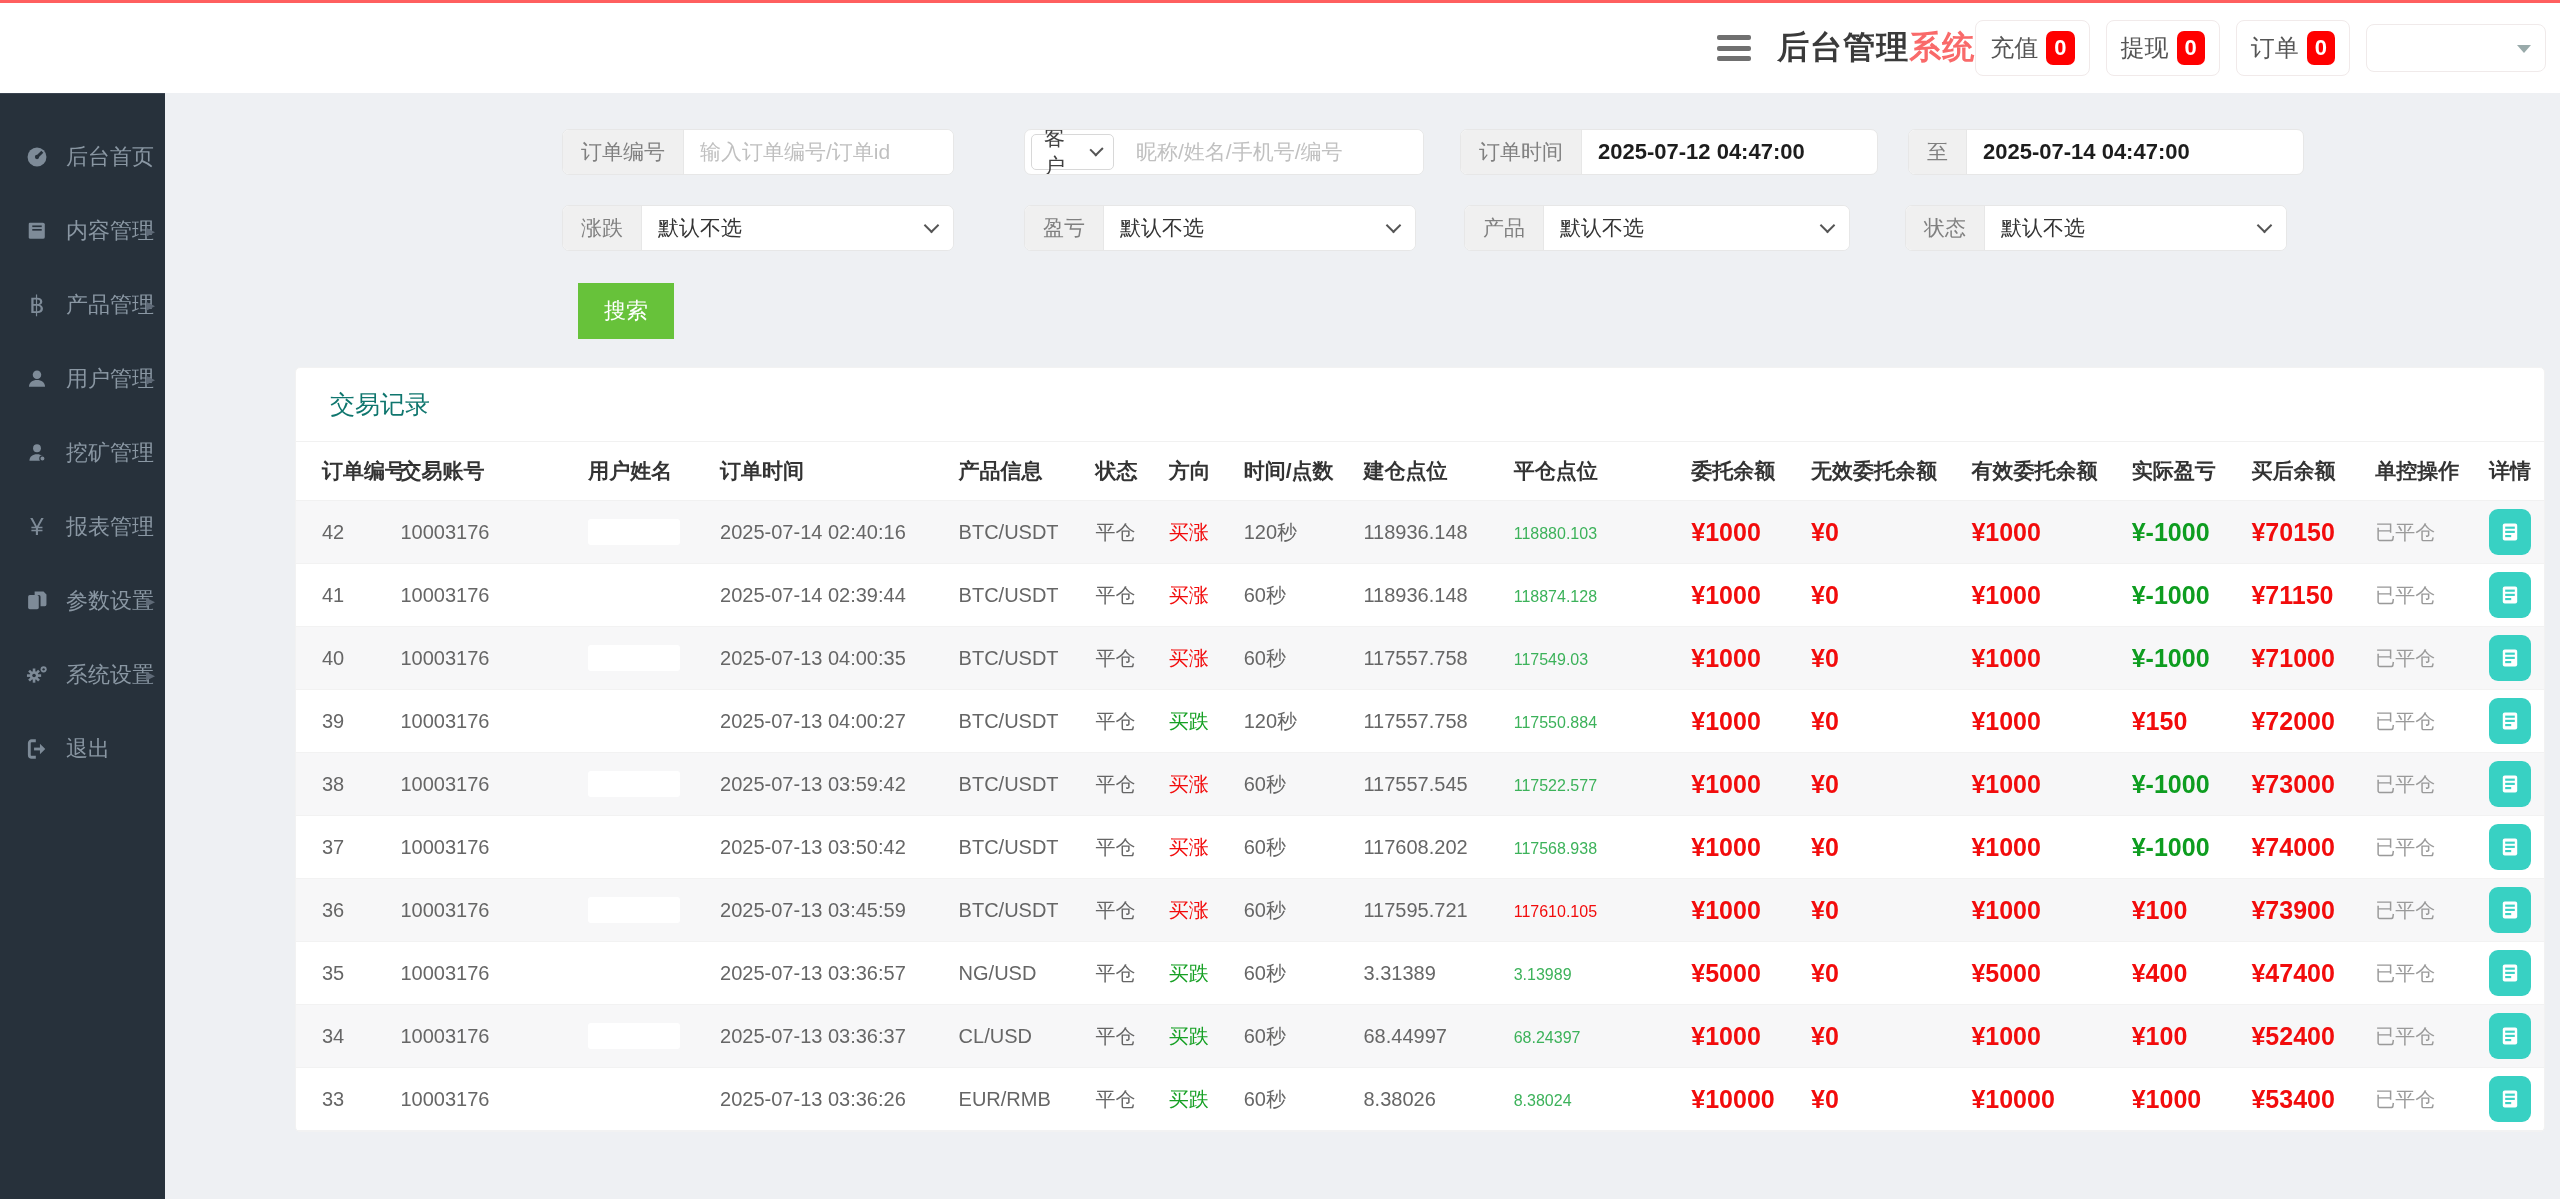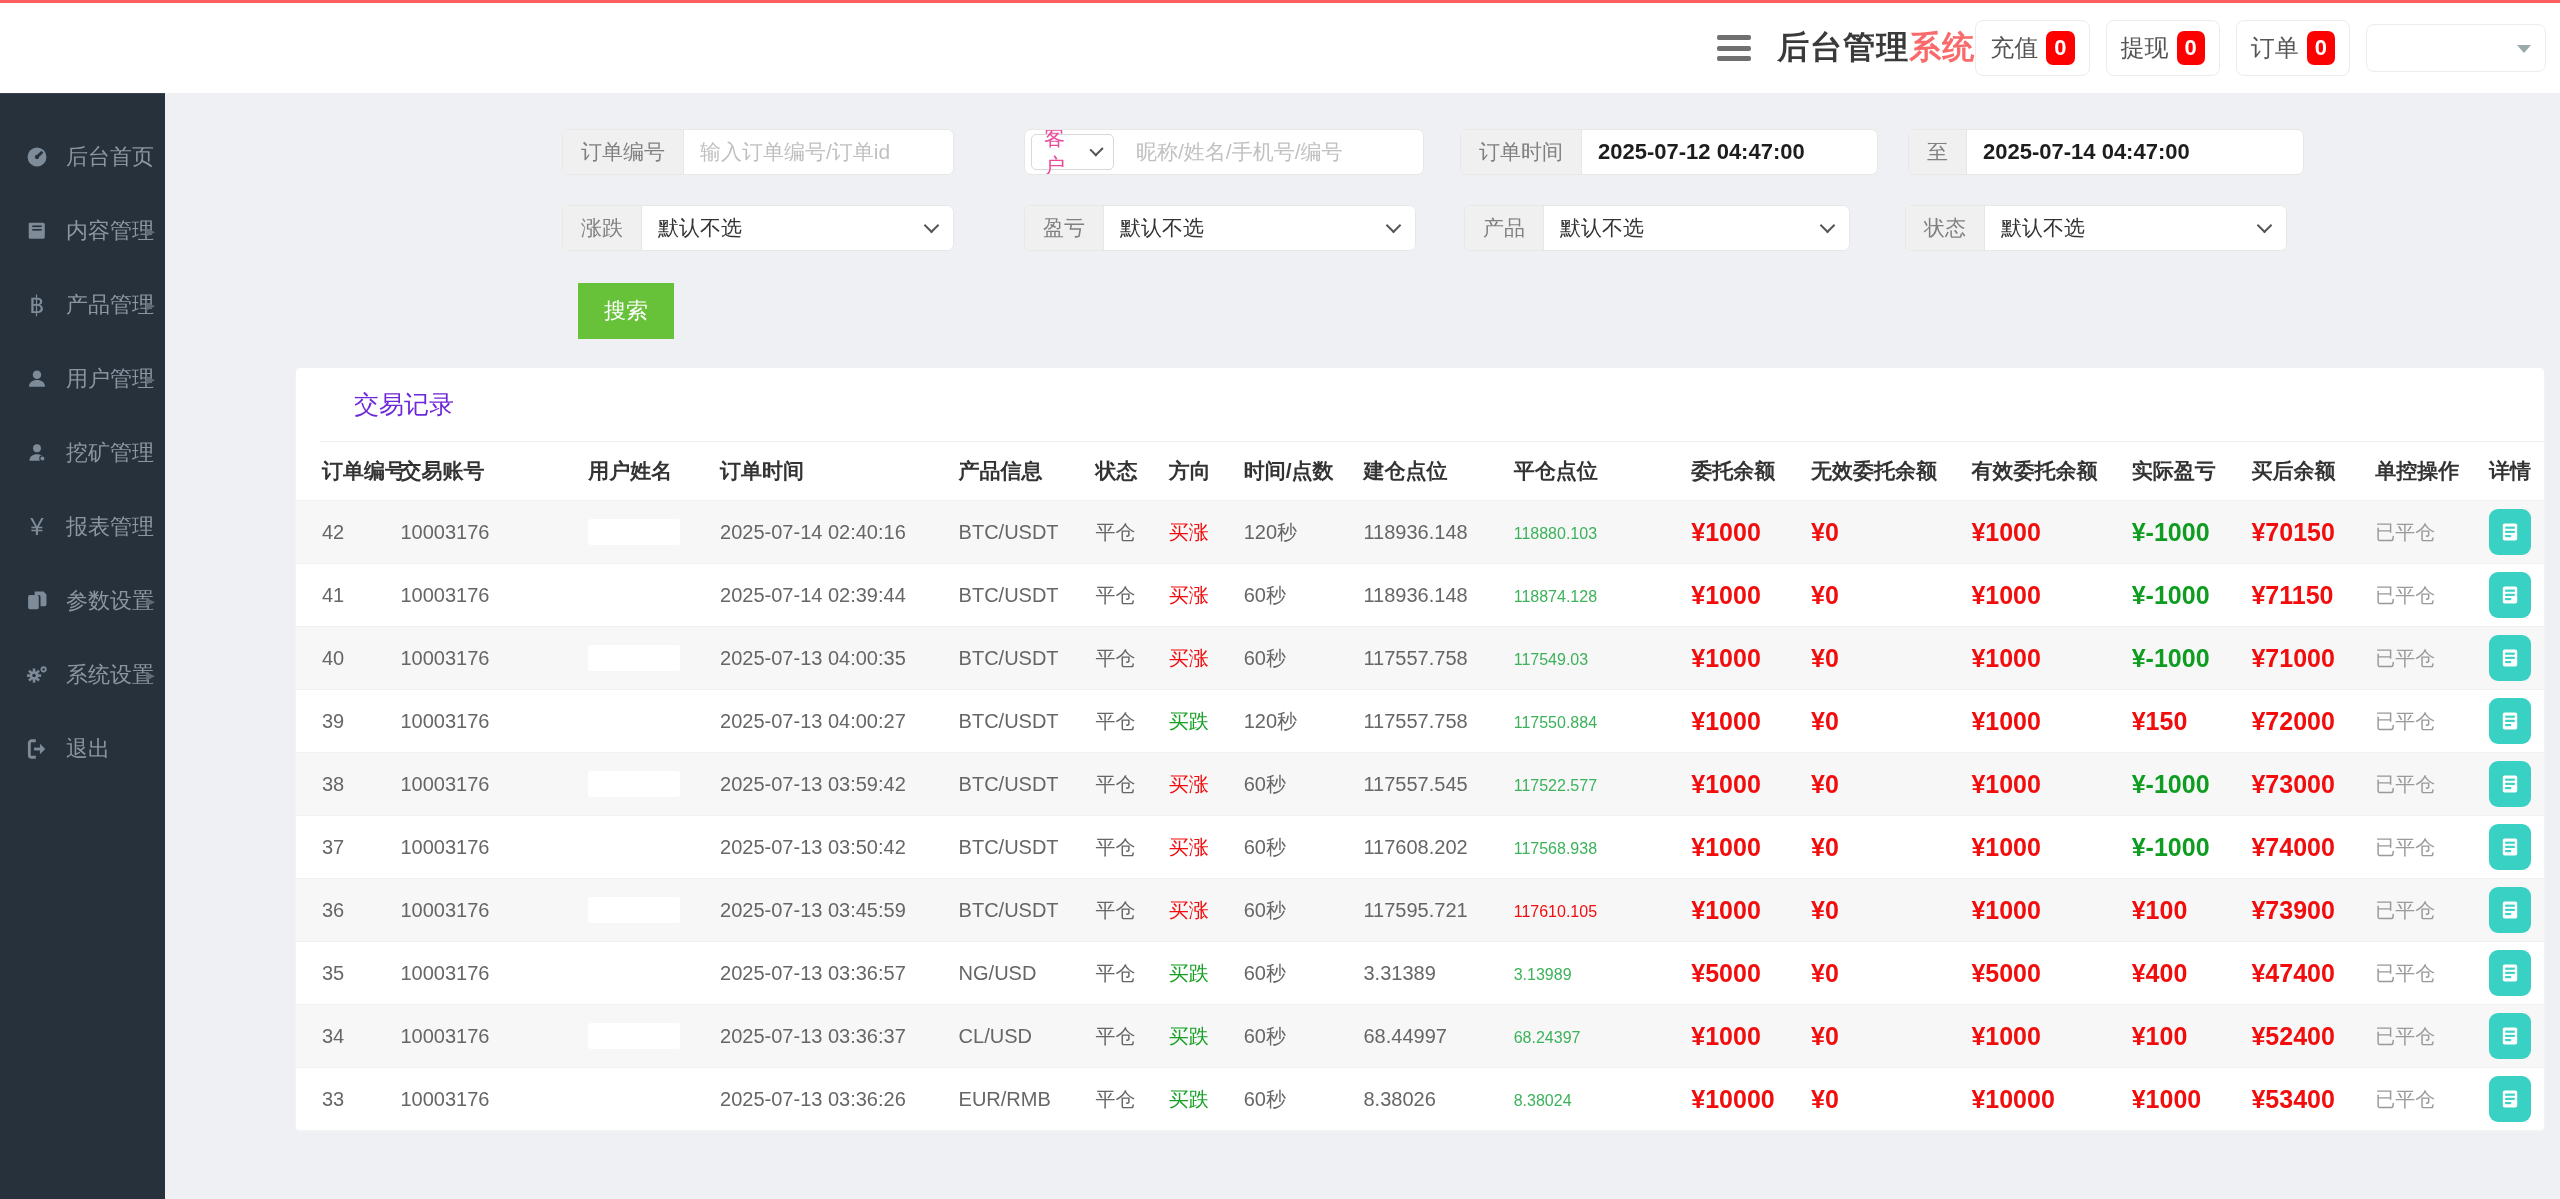--- a/index.html
+++ b/index.html
@@ -47,37 +47,37 @@
   .frow { display:flex; align-items:center; margin-left:397px; margin-top:36px; }
   .frow.second { margin-top:30px; }
   .igroup { display:flex; align-items:stretch; height:46px; background:#fff; border:1px solid #e7e7e7;
     border-radius:7px; overflow:hidden; }
   .iaddon { background:#f0f0f0; color:#808080; font-size:21px; display:flex; align-items:center;
     padding:0 18px; border-right:1px solid #e7e7e7; white-space:nowrap; }
   .itext { border:none; outline:none; font-size:21px; color:#222; padding:0 16px;
     font-family:inherit; background:#fff; }
   .itext::placeholder { color:#c0c0c0; }
   .dateval { font-weight:bold; color:#1d1d1d; font-size:22px; display:flex; align-items:center; padding:0 16px; }
-  .minisel { margin:4px 6px; border:1px solid #d8d8d8; border-radius:5px; font-size:21px; color:#ec4899;
+  .minisel { margin:4px 6px; border:1px solid #d8d8d8; border-radius:5px; font-size:21px; color:#404040;
     display:flex; align-items:center; gap:14px; padding:0 12px; cursor:pointer; background:#fff; }
   .selbody { position:relative; display:flex; align-items:center; font-size:21px; color:#333;
     padding:4px 16px; cursor:pointer; background:#fff; }
   .chev-d { width:11px; height:11px; border-right:2px solid #555; border-bottom:2px solid #555;
     transform:rotate(45deg); margin-top:-6px; }
   .selbody .chev-d { position:absolute; right:16px; top:20px; }
 
   .btn { border:none; border-radius:0; font-size:22px; font-family:inherit; color:#fff; cursor:pointer; }
   .btn-green { background:#67c23a; padding:13px 26px; margin-left:413px; margin-top:32px; }
   .btnrow { display:flex; align-items:center; margin:24px 0 0 130px; gap:34px; }
   .btn-red { background:#f4685f; padding:13px 22px; }
   .today-note { color:#f00; font-weight:bold; font-size:25px; }
 
   
   .panel { background:#fff; border-radius:5px; margin:28px 15px 0 130px; border:1px solid #f2f2f2; min-height:760px; }
-  .panel-hd { padding:20px 34px; border-bottom:1px solid #f1f1f1; color:#6d28d9; font-size:25px;margin-left:24px; }
+  .panel-hd { padding:20px 34px; border-bottom:1px solid #f1f1f1; color:#0f766e; font-size:25px; }
   table { width:100%; border-collapse:collapse; table-layout:fixed; }
   th { text-align:left; font-size:21px; color:#333; padding:15px 8px 15px 8px; font-weight:bold;
     border-bottom:1px solid #f1f1f1; white-space:nowrap; }
   td { font-size:20px; color:#666; padding:0 8px; height:63px; border-bottom:1px solid #f2f2f2; white-space:nowrap; overflow:hidden; }
   tr.striped { background:#f7f7f8; }
   th:first-child, td:first-child { padding-left:26px; }
   .t-red { color:#f20c0c; }
   .t-green { color:#16a024; }
   .close-val { font-size:16px; }
   .close-val.green { color:#3cb25a; }

